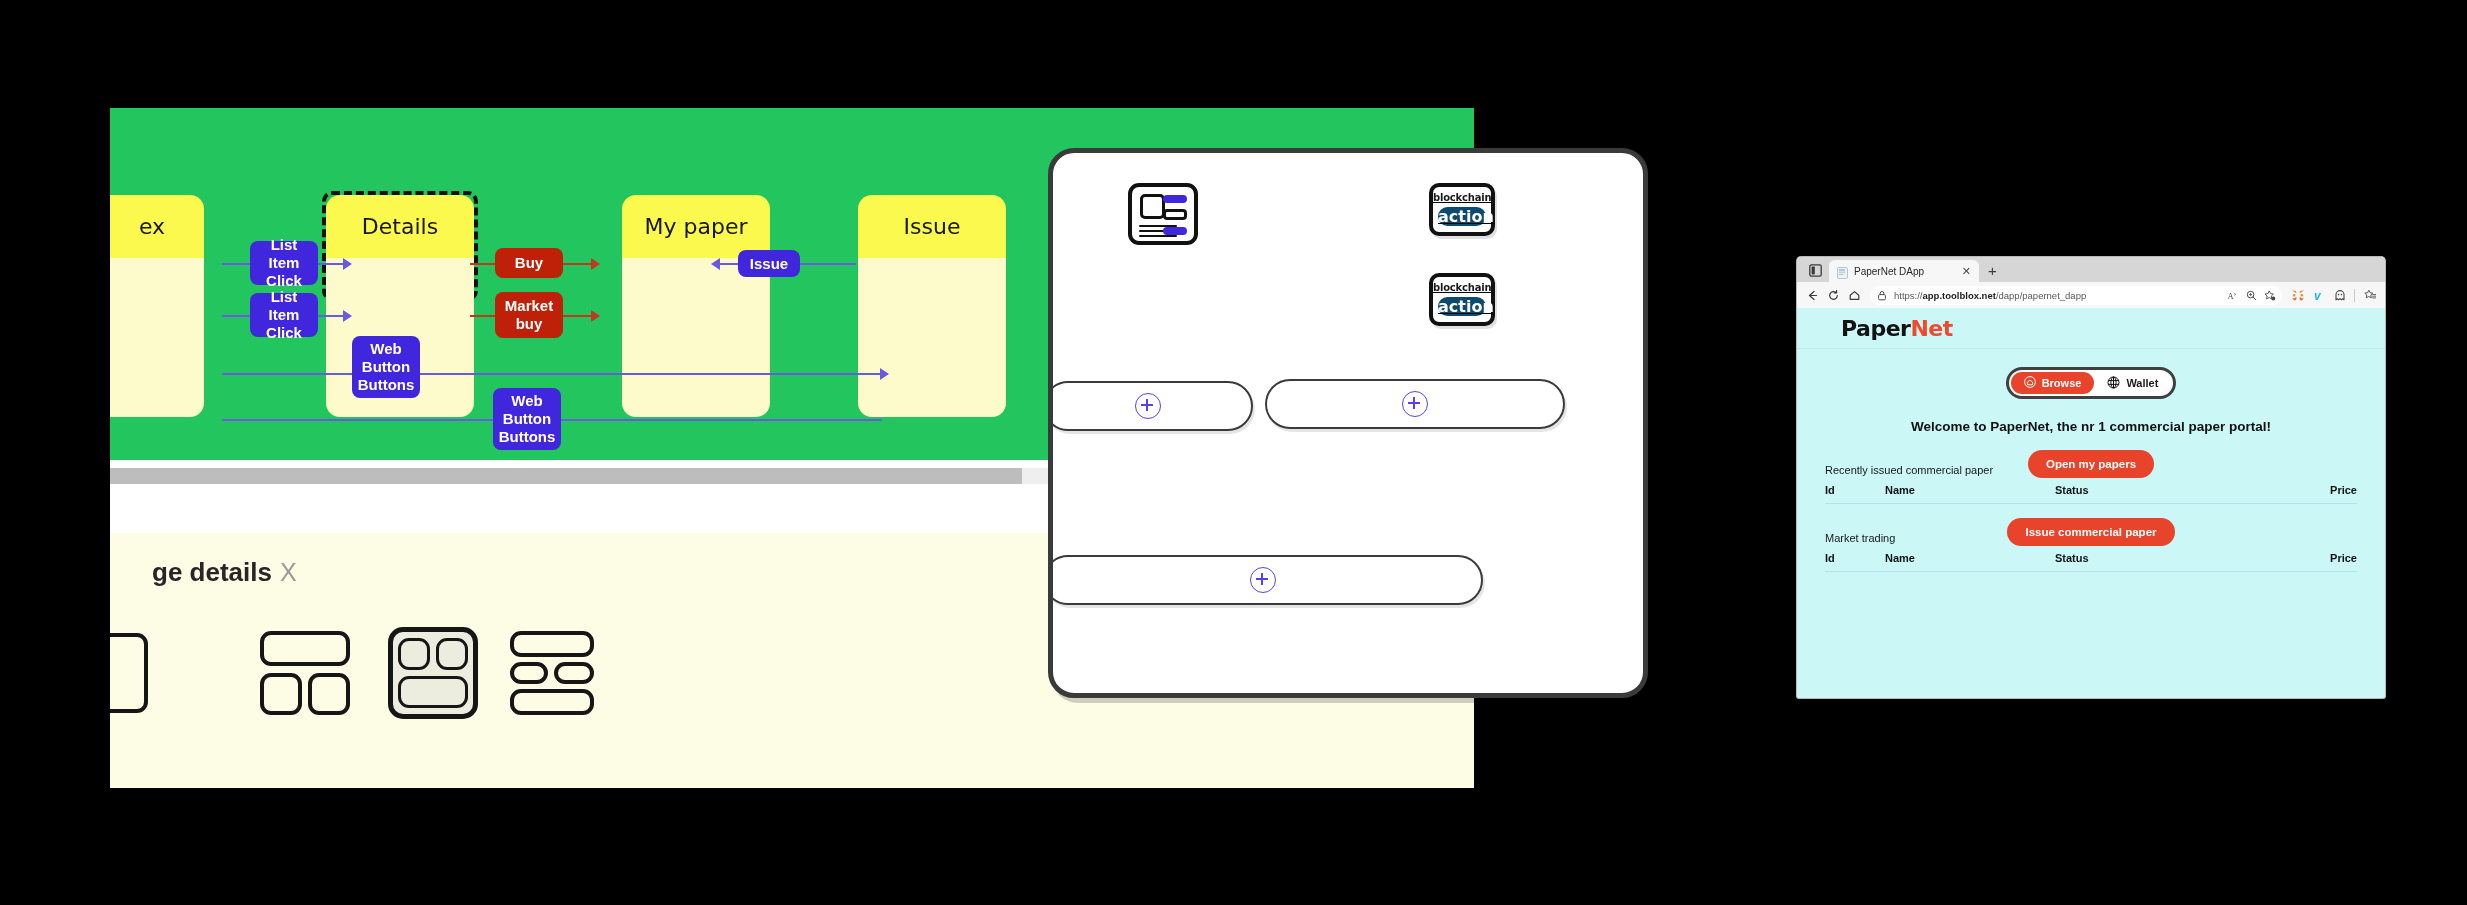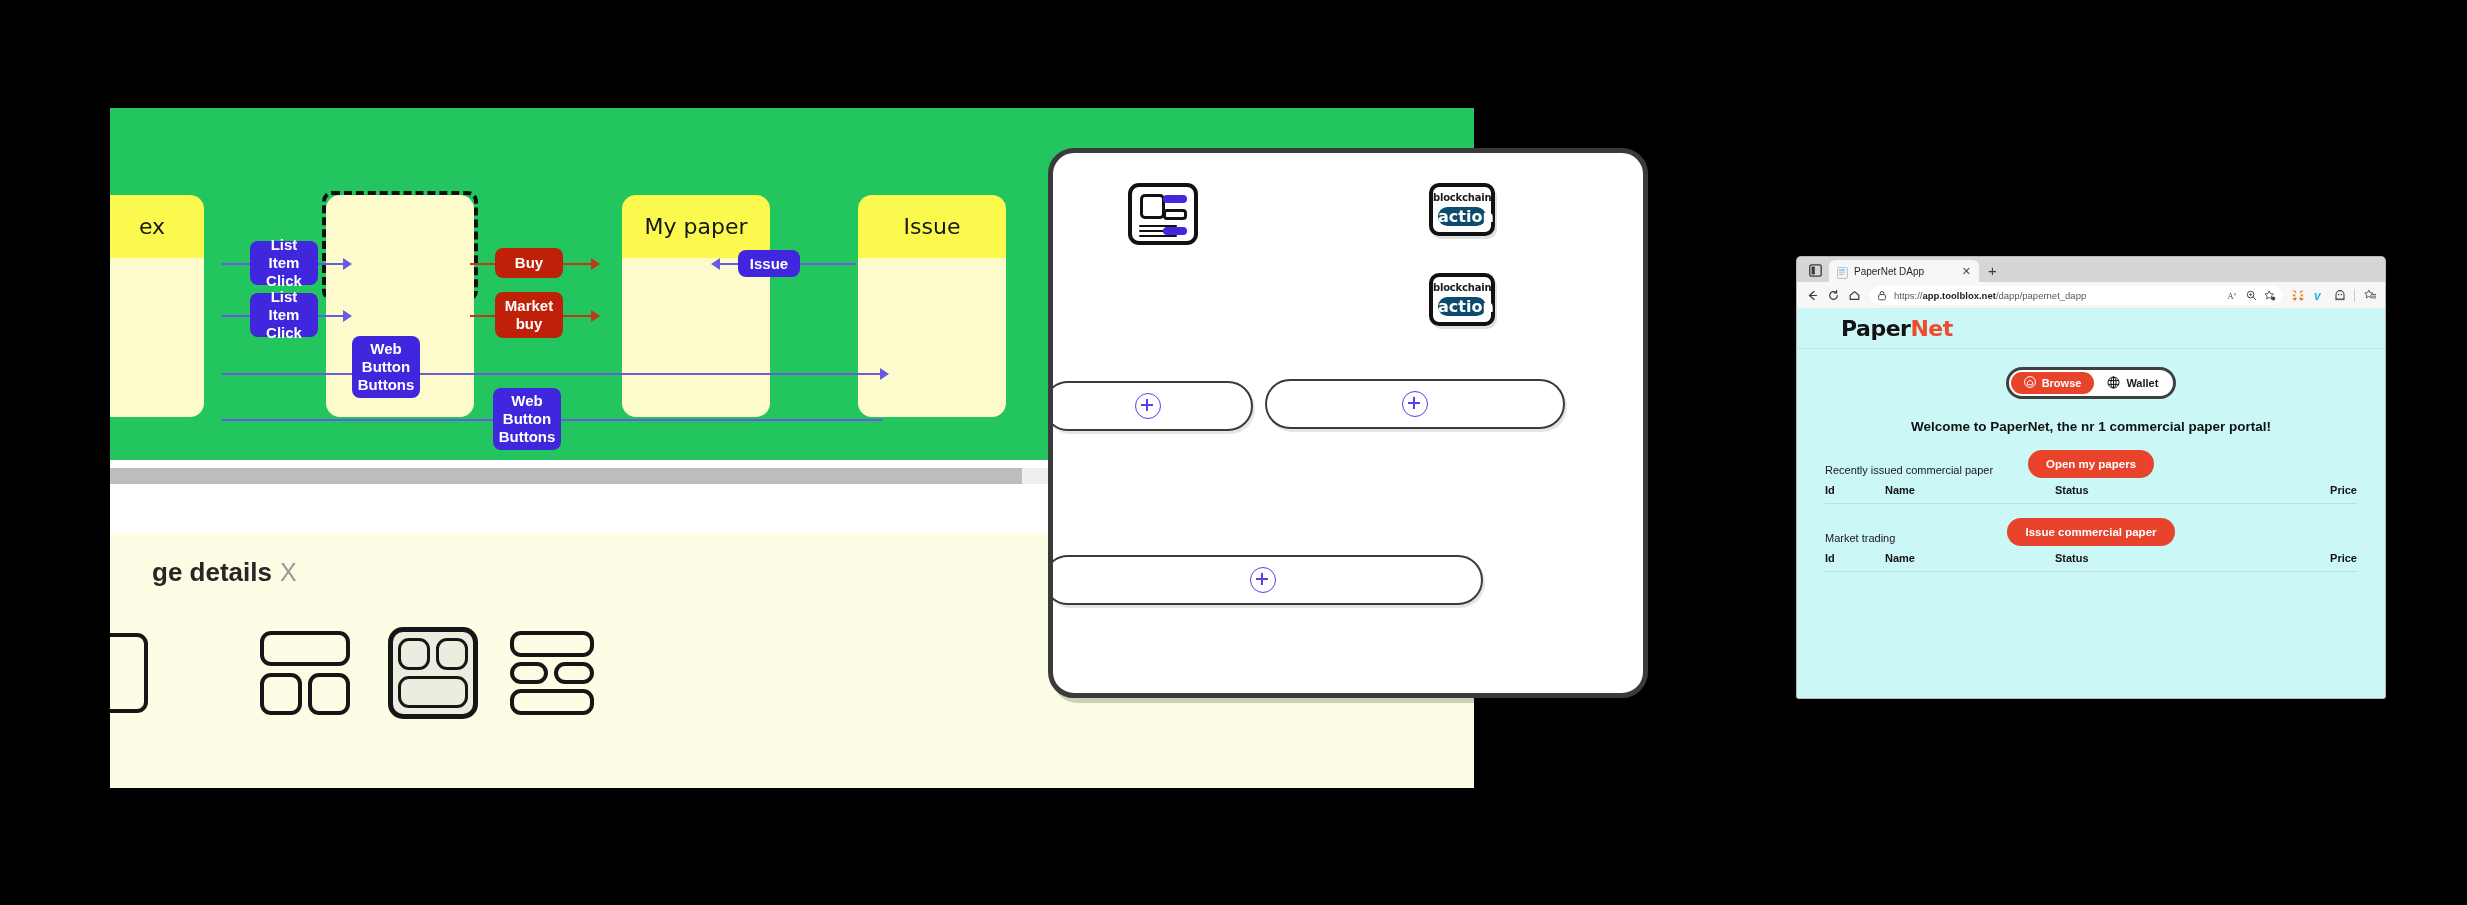--- a/index.html
+++ b/index.html
@@ -250,20 +250,21 @@
   .action-card {
     position: absolute;
     width: 66px;
     background: #ffffff;
     border: 4px solid #111111;
     border-radius: 10px;
     box-sizing: border-box;
     box-shadow: 2px 3px 0 rgba(0,0,0,0.12);
     padding: 5px 0 6px 0;
     text-align: right;
+    text-decoration: underline;
   }
   .action-card .ac-label {
     font-size: 10px;
     font-weight: 700;
     color: #1a1a1a;
     font-family: "DejaVu Sans", sans-serif;
     letter-spacing: -0.2px;
   }
   .action-card .ac-btn {
     margin: 4px auto 0 auto;
@@ -525,20 +526,21 @@
 
     <div class="flow-area">
 
       <div class="lane" style="left:-54px; top:87px; height:222px;">
         <div class="lane-head" style="padding-left:44px;">ex</div>
         <div class="lane-body"></div>
       </div>
 
       <div class="lane dashed" style="left:212px; top:83px; height:110px;"></div>
       <div class="lane" style="left:216px; top:87px; height:222px; width:148px;">
+        <div class="lane-head">Details</div>
         <div class="lane-body"></div>
       </div>
 
       <div class="lane" style="left:512px; top:87px; height:222px;">
         <div class="lane-head">My paper</div>
         <div class="lane-body"></div>
       </div>
 
       <div class="lane" style="left:748px; top:87px; height:222px;">
         <div class="lane-head">Issue</div>

